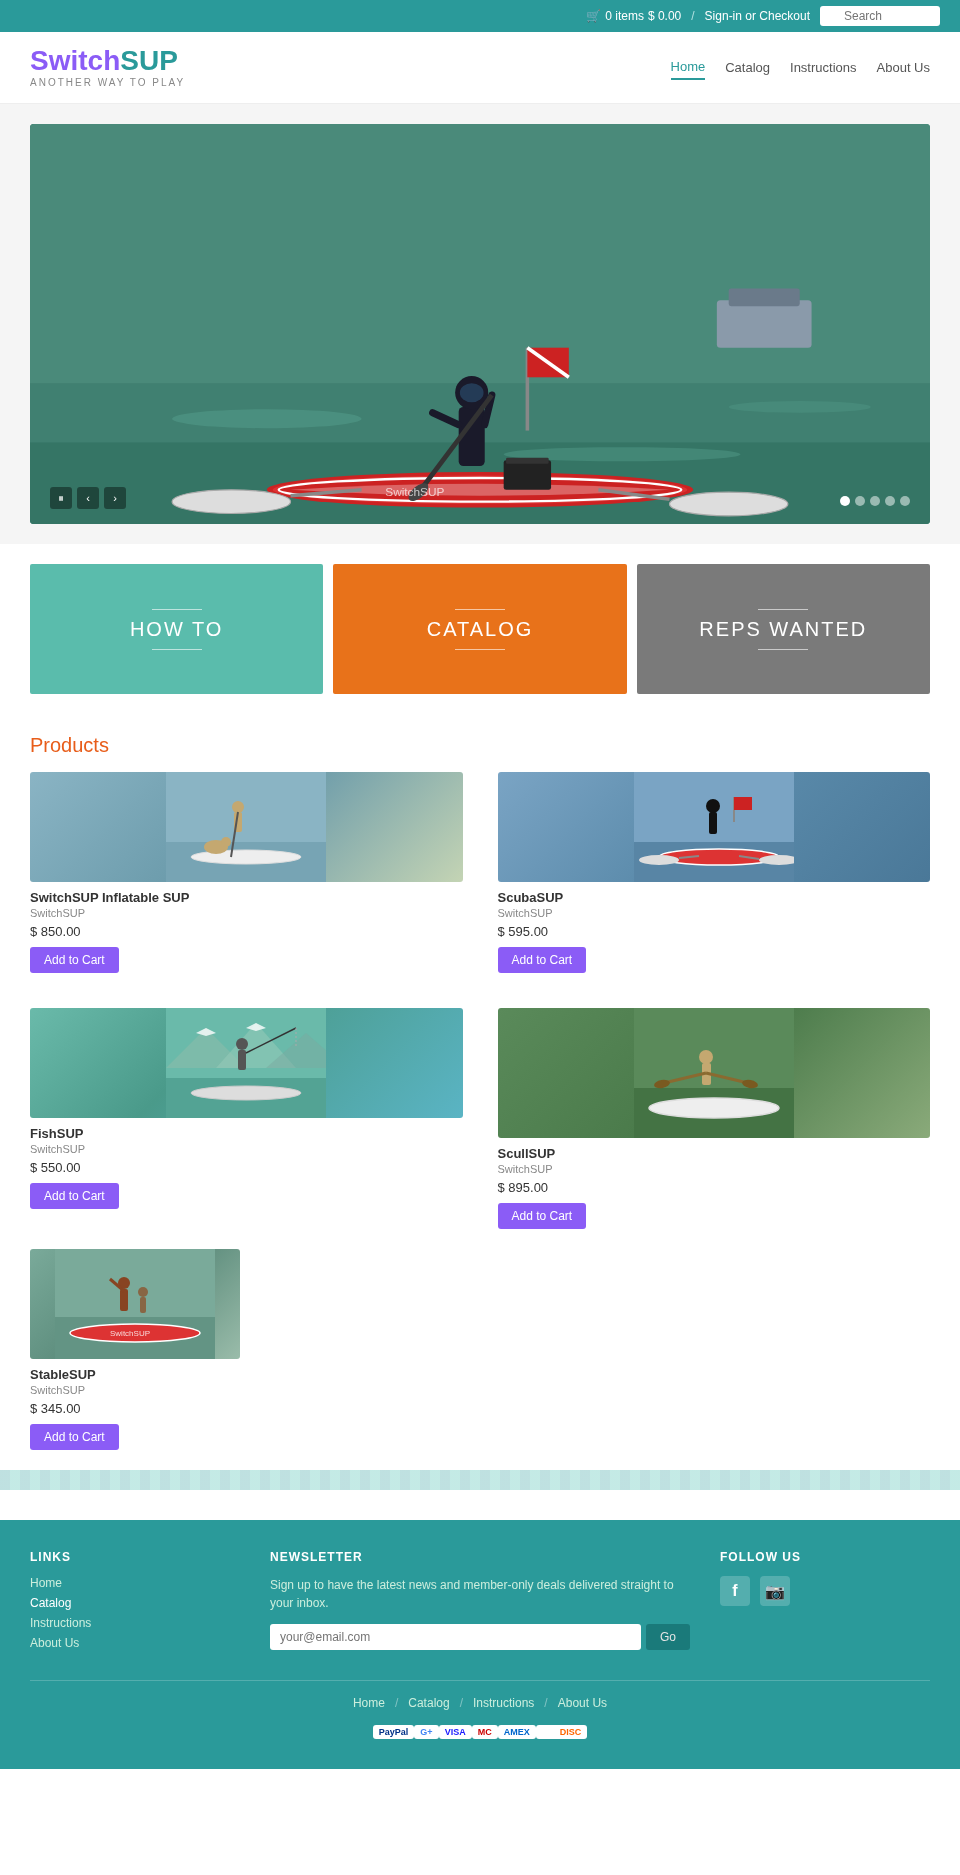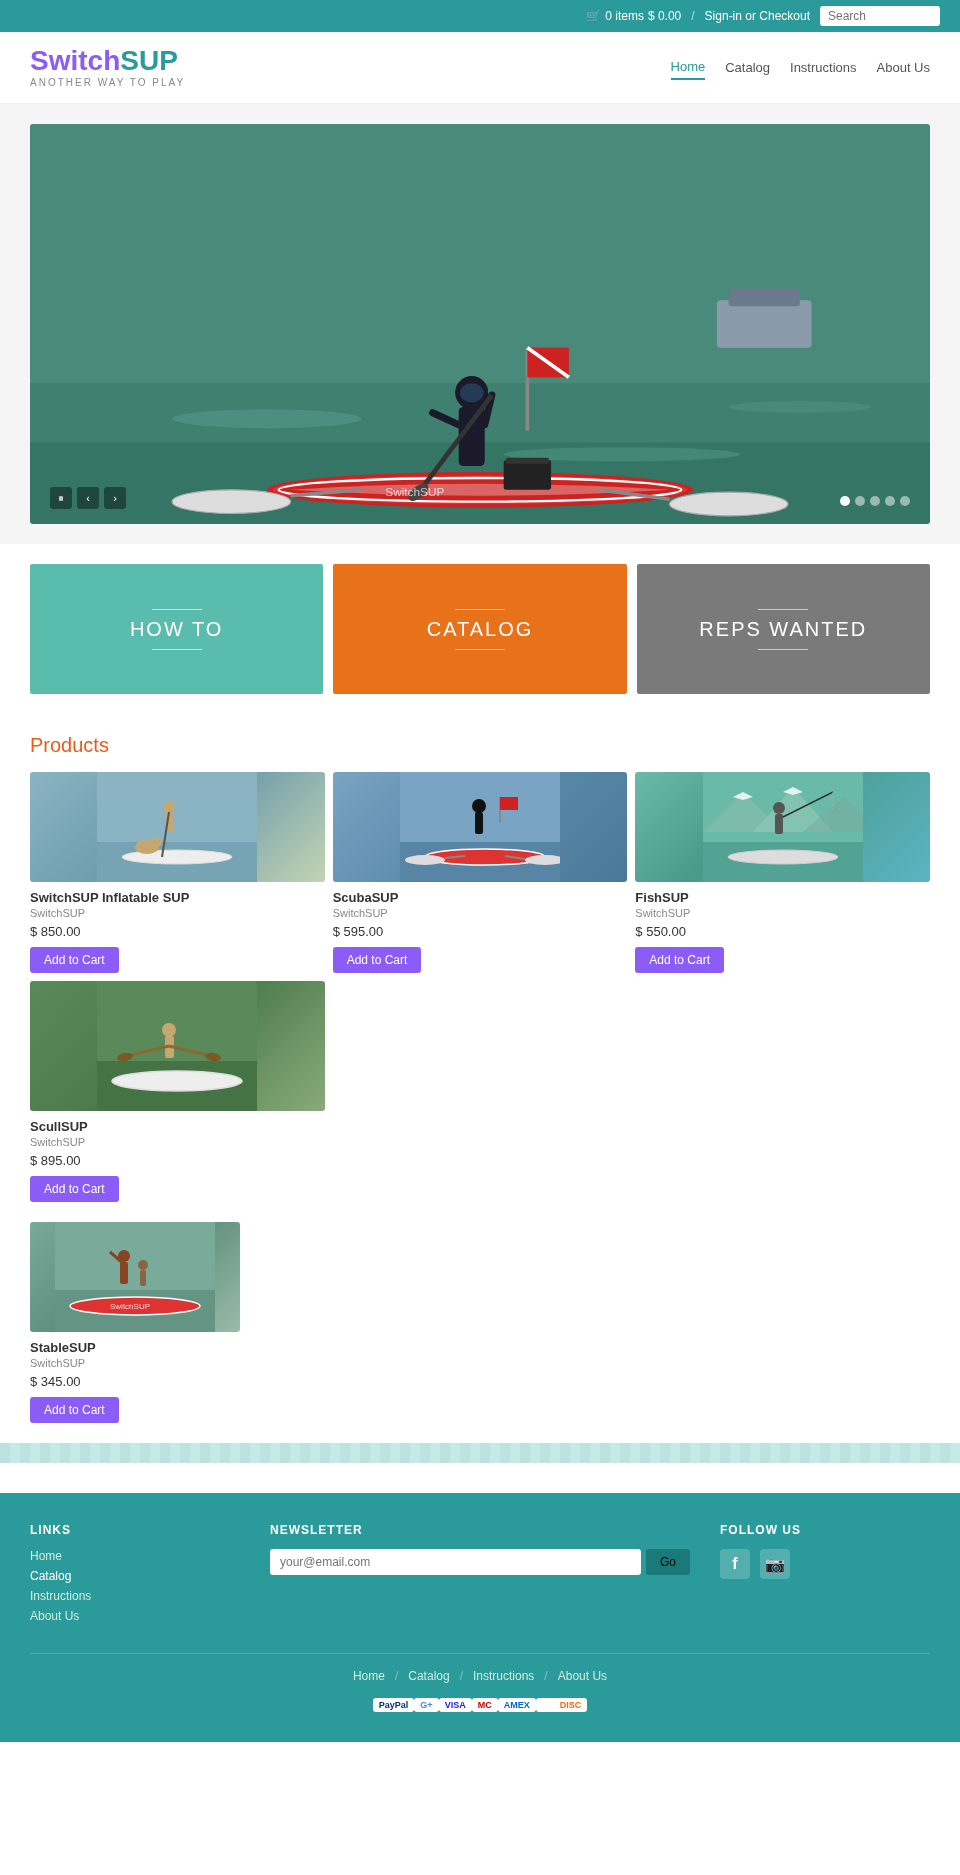--- a/index.html
+++ b/index.html
@@ -13,21 +13,21 @@
       padding: 6px 20px;
       display: flex;
       justify-content: flex-end;
       align-items: center;
       gap: 10px;
     }
     .top-bar .cart-info { display: flex; align-items: center; gap: 4px; }
     .top-bar .divider { color: #aee0e0; }
     .top-bar a { color: #fff; text-decoration: none; }
     .top-bar input[type="text"] {
-      padding: 3px 8px;
+      padding: 3px 24px;
       border: none;
       border-radius: 3px;
       font-size: 12px;
       width: 120px;
     }
 
     
     .header {
       background: #fff;
       padding: 15px 30px;
@@ -158,22 +158,22 @@
     
     .products-section { padding: 20px 30px; }
     .products-title {
       font-size: 20px;
       color: #e85d1a;
       margin-bottom: 15px;
       font-weight: normal;
     }
     .products-grid {
       display: grid;
-      grid-template-columns: repeat(3, 1fr);
-      gap: 8px;
+      grid-template-columns: repeat(2, 1fr);
+      gap: 35px;
       margin-bottom: 20px;
     }
     .products-grid-row2 {
       display: grid;
       grid-template-columns: repeat(4, 1fr);
       gap: 20px;
     }
     .product-card { display: flex; flex-direction: column; }
     .product-img {
       width: 100%;
@@ -247,21 +247,21 @@
     .newsletter-form { display: flex; gap: 5px; }
     .newsletter-input {
       flex: 1;
       padding: 6px 10px;
       border: none;
       border-radius: 3px;
       font-size: 12px;
     }
     .newsletter-btn {
       background: #1a7a7a;
-      color: #000000;
+      color: #e5e5e5;
       border: none;
       padding: 6px 14px;
       border-radius: 3px;
       cursor: pointer;
       font-size: 12px;
     }
     .social-icons { display: flex; gap: 10px; margin-top: 5px; }
     .social-icon {
       width: 30px;
       height: 30px;
@@ -571,20 +571,21 @@
       <div class="footer-links">
         <a href="#">Home</a>
         <a class="active-link" href="#">Catalog</a>
         <a href="#">Instructions</a>
         <a href="#">About Us</a>
       </div>
     </div>
 
     <div>
       <div class="footer-section-title">NEWSLETTER</div>
+      <p class="newsletter-text">Sign up to have the latest news and member-only deals delivered straight to your inbox.</p>
       <div class="newsletter-form">
         <input type="text" class="newsletter-input" placeholder="your@email.com" style="">
         <button class="newsletter-btn">Go</button>
       </div>
     </div>
 
     <div>
       <div class="footer-section-title">FOLLOW US</div>
       <div class="social-icons">
         <div class="social-icon">f</div>

